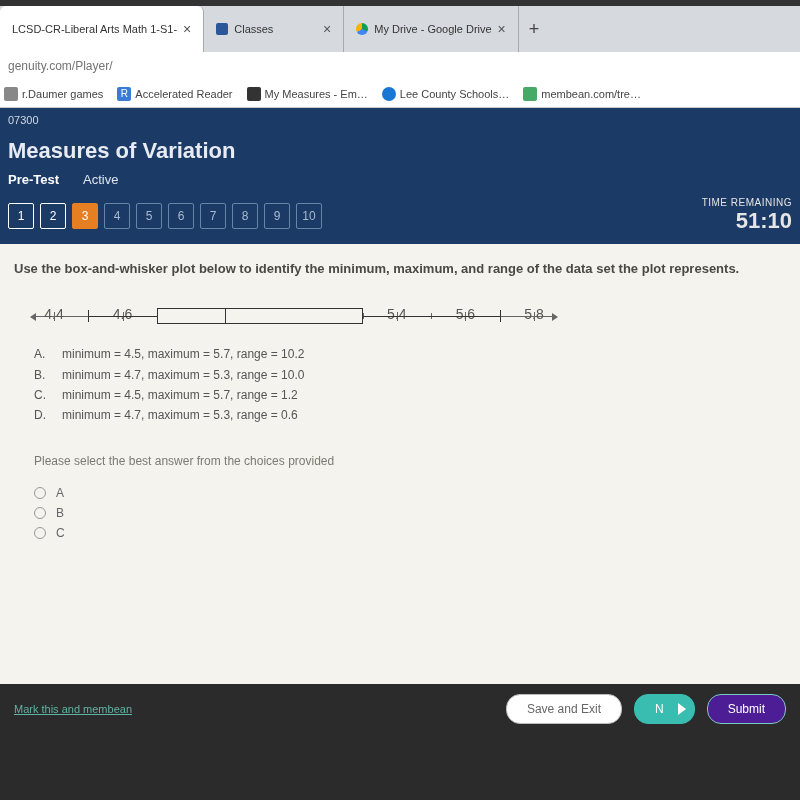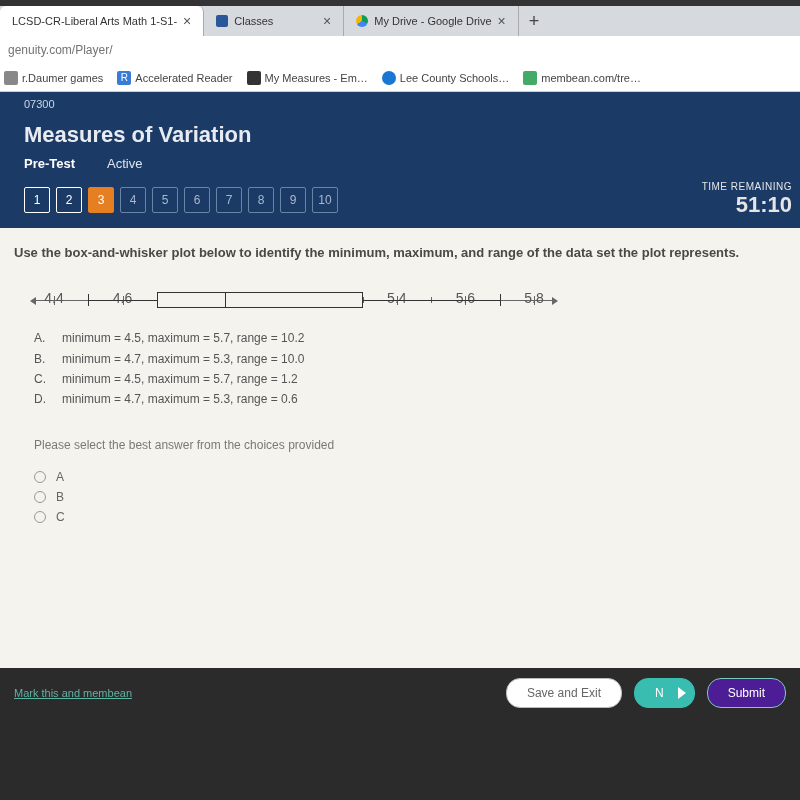--- a/index.html
+++ b/index.html
@@ -1,39 +1,39 @@
 <!DOCTYPE html>
 <html><head>
 <meta charset="utf-8">
 <style>
   * { margin: 0; padding: 0; box-sizing: border-box; font-family: Arial, sans-serif; }
   body { background: #1a1a1a; width: 800px; height: 800px; overflow: hidden; }
   .viewport { background: #2b2b2b; width: 800px; height: 800px; position: relative; }
   
   
-  .tab-strip { background: #d6d9de; height: 36px; display: flex; align-items: stretch; padding-left: 0; border-top: 6px solid #333; }
+  .tab-strip { background: #d6d9de; height: 52px; display: flex; align-items: stretch; padding-left: 0; border-top: 6px solid #333; }
   .tab { display: flex; align-items: center; padding: 0 12px; font-size: 11px; color: #333; border-right: 1px solid #aaa; gap: 6px; min-width: 140px; position: relative; }
   .tab.active { background: #fff; border-top-left-radius: 6px; border-top-right-radius: 6px; }
   .tab .fav { width: 12px; height: 12px; border-radius: 2px; flex-shrink: 0; }
   .tab .close { margin-left: auto; font-size: 14px; color: #555; }
   .new-tab { display: flex; align-items: center; padding: 0 10px; font-size: 18px; color: #444; }
   
   
   .url-bar { background: #fff; height: 28px; display: flex; align-items: center; padding: 0 8px; font-size: 12px; color: #737373; }
   
   
   .bookmarks { background: #fff; height: 28px; display: flex; align-items: center; gap: 14px; padding: 0 4px; font-size: 11px; color: #444; border-bottom: 1px solid #ccc; }
   .bookmark { display: flex; align-items: center; gap: 4px; }
   .bookmark .ico { width: 14px; height: 14px; border-radius: 2px; flex-shrink: 0; }
   
   
-  .app-head { background: #1b3a66; color: #fff; padding: 6px 8px 10px 24px; }
+  .app-head { background: #1b3a66; color: #fff; padding: 6px 8px 10px 8px; }
   .app-head .code { font-size: 11px; color: #cfd8e5; }
   .app-head h1 { font-size: 22px; font-weight: bold; margin: 12px 0 8px 0; color: #e8ecf2; }
-  .subnav { display: flex; gap: 32px; font-size: 13px; color: #dce5f0; margin-bottom: 10px; }
+  .subnav { display: flex; gap: 24px; font-size: 13px; color: #dce5f0; margin-bottom: 10px; }
   .subnav .active { font-weight: bold; color: #fff; }
   .qrow { display: flex; align-items: center; }
   .qnums { display: flex; gap: 6px; }
   .qnum { width: 26px; height: 26px; border: 1px solid #6a84a8; color: #a8b8cf; display: flex; align-items: center; justify-content: center; font-size: 12px; border-radius: 2px; }
   .qnum.done { border-color: #fff; color: #fff; }
   .qnum.current { background: #e67e22; border-color: #e67e22; color: #fff; }
   .timer { margin-left: auto; text-align: right; color: #e5e5e5; }
   .timer .lbl { font-size: 10px; letter-spacing: 0.5px; }
   .timer .val { font-size: 22px; font-weight: bold; }
   

